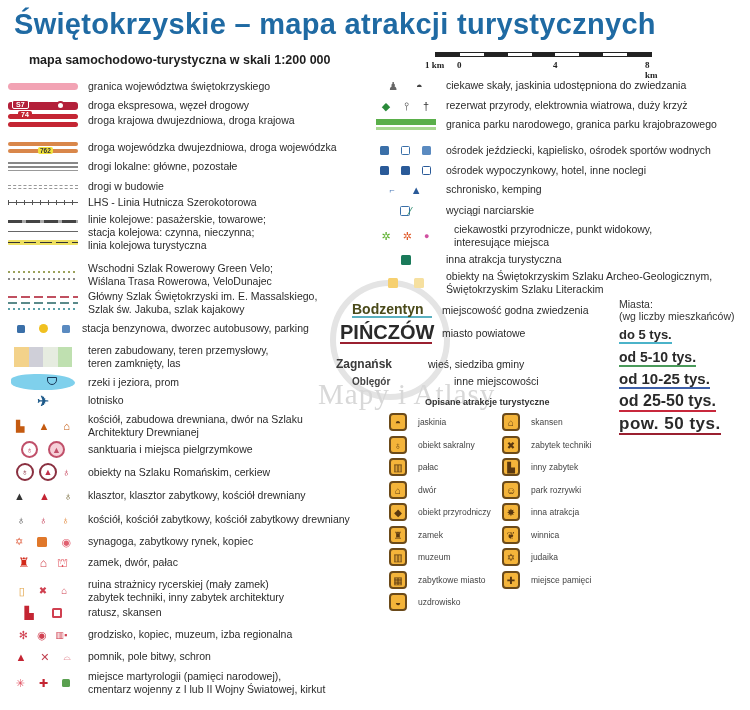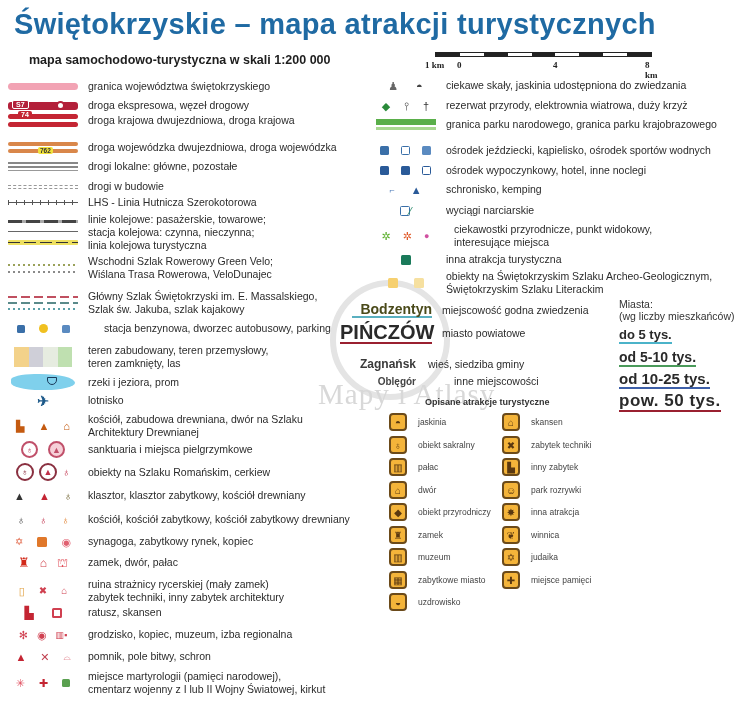--- a/index.html
+++ b/index.html
@@ -17,21 +17,21 @@
   .lbl { font-size: 10.5px; line-height: 13px; color: #2b2b2b; }
 
   .line { width: 70px; border-radius: 3px; }
   .ico { display: inline-block; font-size: 11px; line-height: 12px; text-align: center; }
   .sq { display: inline-block; width: 8px; height: 8px; border-radius: 1.5px; }
   .circ { display: inline-flex; width: 17px; height: 17px; border-radius: 50%; border: 2px solid #c0506a; align-items: center; justify-content: center; font-size: 9px; color: #c0506a; }
 
   .watermark { position: absolute; left: 315px; top: 285px; font-size: 29px; color: #d8d8d8; font-family: "Liberation Serif", serif; letter-spacing: 1px; }
   .globe { position: absolute; left: 330px; top: 280px; width: 120px; height: 120px; border: 6px solid #e4e4e4; border-radius: 50%; }
 
-  .town { font-family: "Liberation Sans", sans-serif; font-weight: bold; display: inline-block; text-align: right; }
+  .town { font-family: "Liberation Sans", sans-serif; font-weight: bold; display: inline-block; }
   .miasta-head { font-size: 10.5px; color: #333; line-height: 12px; }
   .miasta-item { font-weight: bold; color: #2a2a2a; font-family: "Liberation Sans", sans-serif; border-bottom: 2px solid; display: inline-block; line-height: 1; padding-bottom: 1px; }
 
   .attr-head { position: absolute; left: 425px; top: 397px; font-size: 9px; font-weight: bold; color: #333; }
   .attr { position: absolute; display: flex; align-items: center; }
   .attr .box { width: 18px; height: 18px; border: 2px solid #6b4a1a; background: #f4b43a; border-radius: 4px; display: flex; align-items: center; justify-content: center; font-size: 10px; color: #5a3810; }
   .attr .t { font-size: 8.5px; color: #444; margin-left: 11px; }
 </style>
 </head>
 <body>
@@ -117,21 +117,21 @@
     <div class="line" style="height:3px;background:repeating-linear-gradient(90deg,#444 0 14px,#aaa 14px 18px);border-radius:0"></div>
     <div class="line" style="height:1px;background:#666;border-radius:0"></div>
     <div class="line" style="height:5px;background:#eee060;position:relative;border-radius:1px">
         <div style="position:absolute;top:2px;left:0;width:100%;height:1px;background:repeating-linear-gradient(90deg,#333 0 12px,transparent 12px 16px)"></div>
       </div>
   </div>
   <div class="lbl" style="margin-left:10px;white-space:pre-line">linie kolejowe: pasażerskie, towarowe;
 stacja kolejowa: czynna, nieczynna;
 linia kolejowa turystyczna</div>
 </div>
-<div class="row" style="left:8px;top:255px;">
+<div class="row" style="left:8px;top:262px;">
   <div class="sym" style="flex-direction:column;gap:5px;">
     <div class="line" style="height:2px;background:repeating-linear-gradient(90deg,#9aa15a 0 2px,transparent 2px 5px);border-radius:0"></div>
     <div class="line" style="height:2px;background:repeating-linear-gradient(90deg,#8a8a8a 0 2px,transparent 2px 5px);border-radius:0"></div>
   </div>
   <div class="lbl" style="margin-left:10px;white-space:pre-line">Wschodni Szlak Rowerowy Green Velo;
 Wiślana Trasa Rowerowa, VeloDunajec</div>
 </div>
 <div class="row" style="left:8px;top:290px;">
   <div class="sym" style="flex-direction:column;gap:4px;">
     <div class="line" style="height:2px;background:repeating-linear-gradient(90deg,#c05060 0 9px,transparent 9px 13px);border-radius:0"></div>
@@ -140,21 +140,21 @@
   </div>
   <div class="lbl" style="margin-left:10px;white-space:pre-line">Główny Szlak Świętokrzyski im. E. Massalskiego,
 Szlak św. Jakuba, szlak kajakowy</div>
 </div>
 <div class="row" style="left:8px;top:322px;">
   <div class="sym" style="gap:14px;">
     <span class="sq" style="background:#3a6fa8"></span>
     <span class="sq" style="background:#f0c020;border-radius:50%;width:9px;height:9px;"></span>
     <span class="sq" style="background:#5a8ac0"></span>
   </div>
-  <div class="lbl" style="margin-left:26px">stacja benzynowa, dworzec autobusowy, parking</div>
+  <div class="lbl" style="margin-left:4px">stacja benzynowa, dworzec autobusowy, parking</div>
 </div>
 <div class="row" style="left:8px;top:344px;">
   <div class="sym">
       <div style="width:58px;height:20px;display:flex">
     <span style="flex:1;background:#f3d28a"></span>
         <span style="flex:1;background:#cfcfd8"></span>
         <span style="flex:1;background:#e6ece0"></span>
         <span style="flex:1;background:#bfe0b0"></span>
       </div>
     </div>
@@ -365,20 +365,21 @@
   <span class="town" style="width:64px;font-size:10px;color:#444;font-weight:bold">Oblęgór</span>
   <div class="lbl" style="margin-left:38px">inne miejscowości</div>
 </div>
 
 <div style="position:absolute;left:619px;top:298px;">
   <div class="miasta-head">Miasta:</div>
   <div class="miasta-head">(wg liczby mieszkańców)</div>
   <div style="margin-top:3px"><span class="miasta-item" style="font-size:13px;border-color:#4bb3c9">do 5 tys.</span></div>
   <div style="margin-top:4px"><span class="miasta-item" style="font-size:14px;border-color:#4a9a5a">od 5-10 tys.</span></div>
   <div style="margin-top:3px"><span class="miasta-item" style="font-size:15px;border-color:#3d5fa8">od 10-25 tys.</span></div>
+  <div style="margin-top:3px"><span class="miasta-item" style="font-size:16px;border-color:#c8283c">od 25-50 tys.</span></div>
   <div style="margin-top:3px"><span class="miasta-item" style="font-size:17px;border-color:#9a2030;letter-spacing:0.5px">pow. 50 tys.</span></div>
 </div>
 
 <div class="attr-head">Opisane atrakcje turystyczne</div>
 
 <div class="attr" style="left:389px;top:413px;">
     <span class="box">◓</span>
     <span class="t">jaskinia</span>
   </div>
 <div class="attr" style="left:389px;top:436px;">

